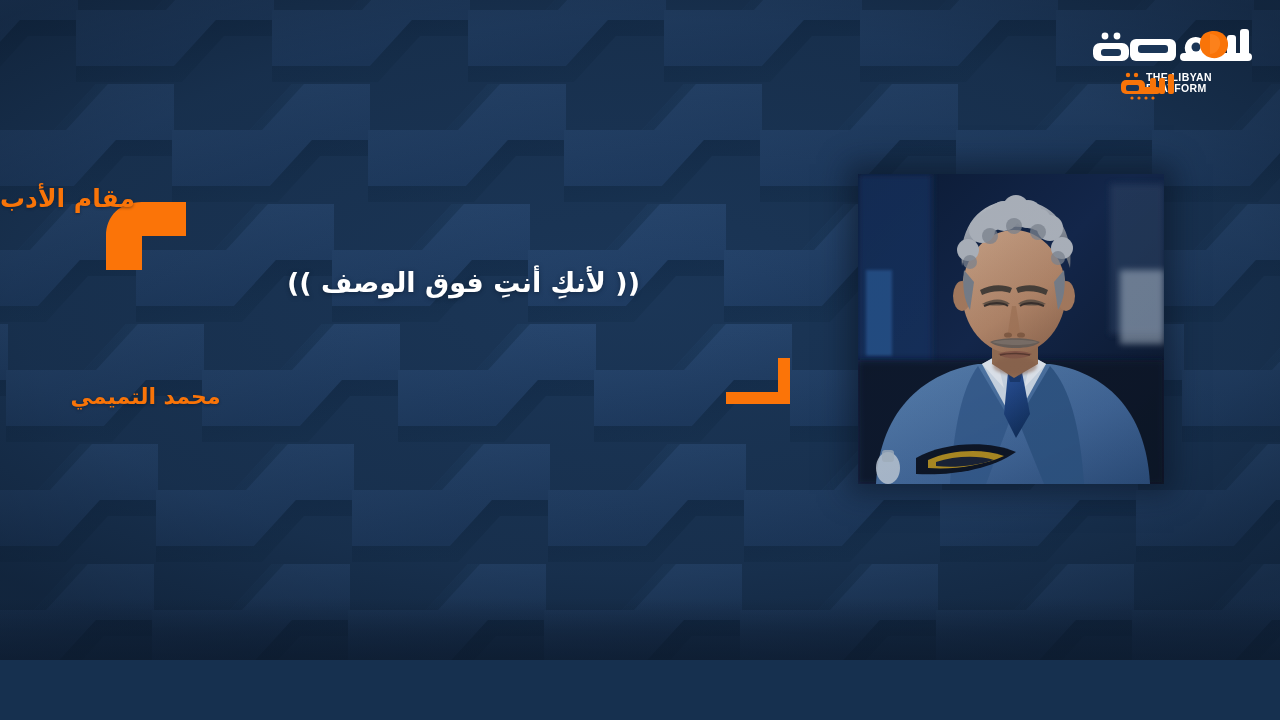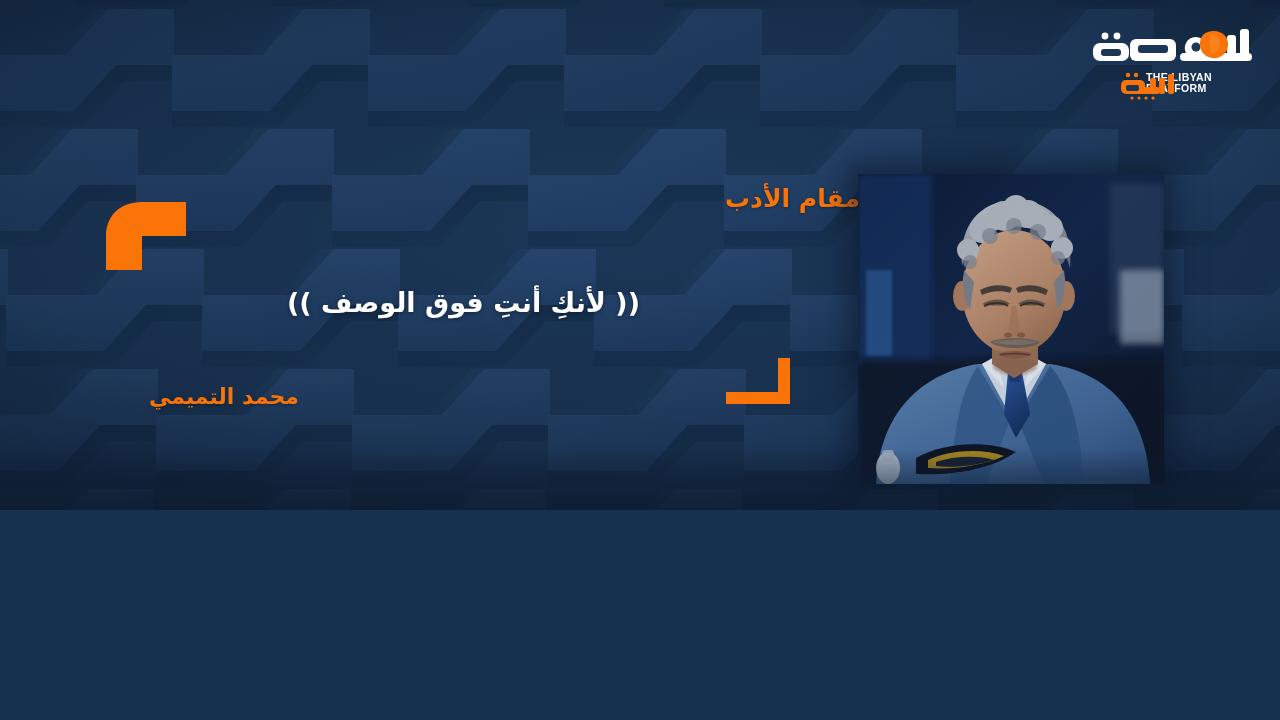--- a/index.html
+++ b/index.html
@@ -6,21 +6,21 @@
 
   html, body {
     width:1280px; height:720px;
     overflow:hidden;
     background:#16304f;
     font-family:"DejaVu Sans", sans-serif;
   }
 
   #card {
     position:relative;
-    width:1280px; height:510px;
+    width:1280px; height:660px;
     overflow:hidden;
     background:#1a3556;
   }
 
   
   #bg-pattern {
     position:absolute; inset:0;
     background:#1b3657;
   }
   #bg-pattern svg { display:block; width:100%; height:100%; }
@@ -62,45 +62,43 @@
   #logo-latin span { display:block; white-space:nowrap; }
 
   
   #quote-open  { position:absolute; left:98px;  top:196px; }
   #quote-close { position:absolute; left:722px; top:356px; }
 
   
   #heading {
     position:absolute;
     top:184px; left:0; width:812px;
-    text-align:right;
+    text-align:left;
     color:#f97408;
     font-size:25px; font-weight:700;
     letter-spacing:0px;
     direction:rtl;
     text-shadow:0 1px 3px rgba(8,20,36,0.45);
-    margin-left:48px;
   }
 
   #quote-text {
     position:absolute;
     top:267px; left:0; width:640px;
     text-align:right;
     color:#ffffff;
     font-size:27px; font-weight:700;
     direction:rtl;
     white-space:nowrap;
     text-shadow:0 1px 4px rgba(8,20,36,0.5);
-    margin-top:20px;
   }
 
   #author {
     position:absolute;
-    top:384px; left:16px; width:283px;
-    text-align:right;
+    top:384px; left:4px; width:283px;
+    text-align:center;
     color:#f97408;
     font-size:22px; font-weight:700;
     direction:rtl;
     text-shadow:0 1px 3px rgba(8,20,36,0.45);
   }
 
   
   #portrait-wrap {
     position:absolute;
     left:858px; top:174px;

